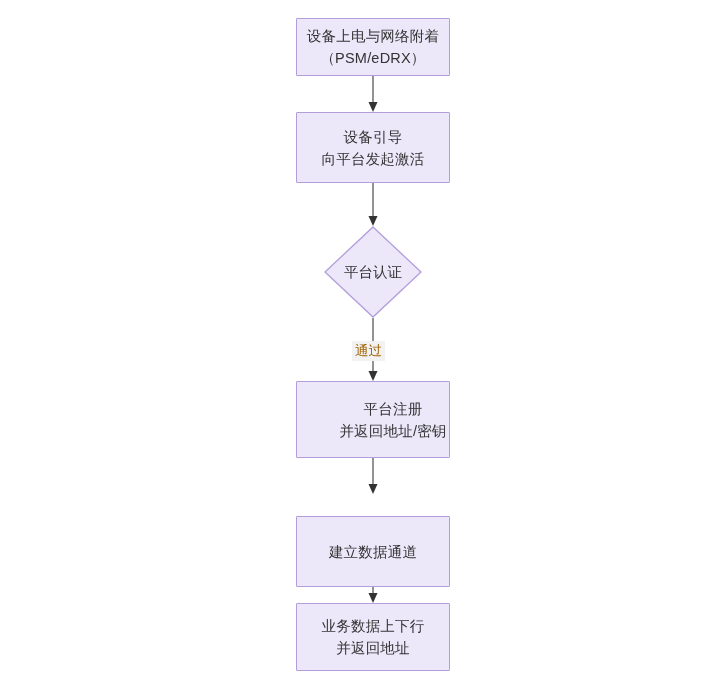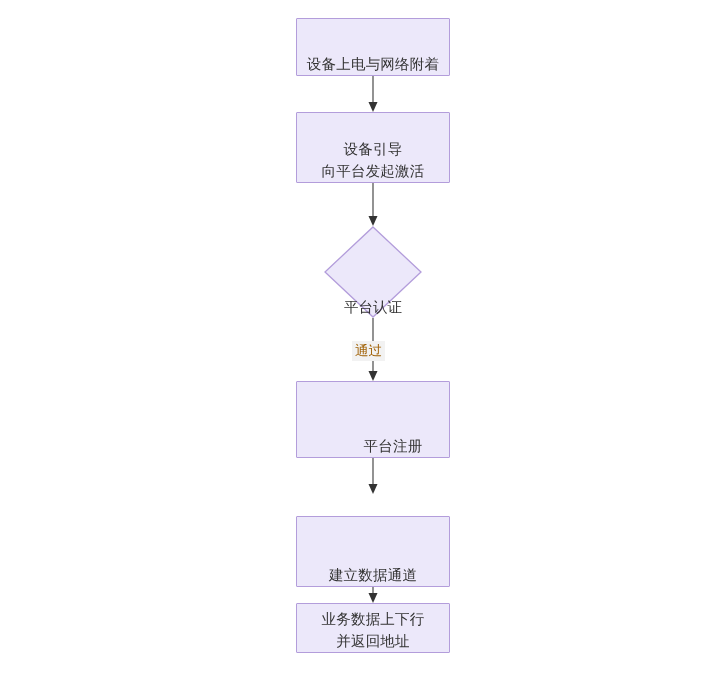--- a/index.html
+++ b/index.html
@@ -20,21 +20,21 @@
     height: 700px;
   }
 
   
   .node {
     position: absolute;
     box-sizing: border-box;
     display: flex;
     flex-direction: column;
     align-items: center;
-    justify-content: flex-end;
+    justify-content: center;
   }
 
   .node-box {
     background: #ece8fa;
     border: 1.3px solid #b39ddb;
     border-radius: 1px;
   }
 
   .node-label {
     color: #333333;
@@ -123,42 +123,44 @@
 
     <line x1="373" y1="458" x2="373" y2="487"></line>
     <polygon class="arrowhead" points="373,494 368.5,484 377.5,484"></polygon>
 
     <line x1="373" y1="565" x2="373" y2="596"></line>
     <polygon class="arrowhead" points="373,603 368.5,593 377.5,593"></polygon>
   </svg>
 
   <div class="node node-box" style="left:296px; top:18px; width:154px; height:58px;">
     <div class="node-label">设备上电与网络附着</div>
+    <div class="node-label">（PSM/eDRX）</div>
   </div>
 
   <div class="node node-box" style="left:296px; top:112px; width:154px; height:71px;">
     <div class="node-label">设备引导</div>
     <div class="node-label">向平台发起激活</div>
   </div>
 
   <div class="node node-diamond">
     <svg class="diamond-shape" viewBox="0 0 98 92" width="98" height="92">
       <polygon points="49,1 97,46 49,91 1,46"></polygon>
     </svg>
     <div class="diamond-label">平台认证</div>
   </div>
 
   <div class="edge-label" style="left:352px; top:341px;">通过</div>
 
   <div class="node node-box" style="left:296px; top:381px; width:154px; height:77px;padding-left:40px;">
     <div class="node-label">平台注册</div>
+    <div class="node-label">并返回地址/密钥</div>
   </div>
 
   <div class="node node-box" style="left:296px; top:516px; width:154px; height:71px;">
     <div class="node-label">建立数据通道</div>
   </div>
 
-  <div class="node node-box" style="left:296px; top:603px; width:154px; height:50px;">
+  <div class="node node-box" style="left:296px; top:603px; width:154px; height:68px;">
     <div class="node-label">业务数据上下行</div>
     <div class="node-label">并返回地址</div>
   </div>
 
 </div>
 
 </body></html>

